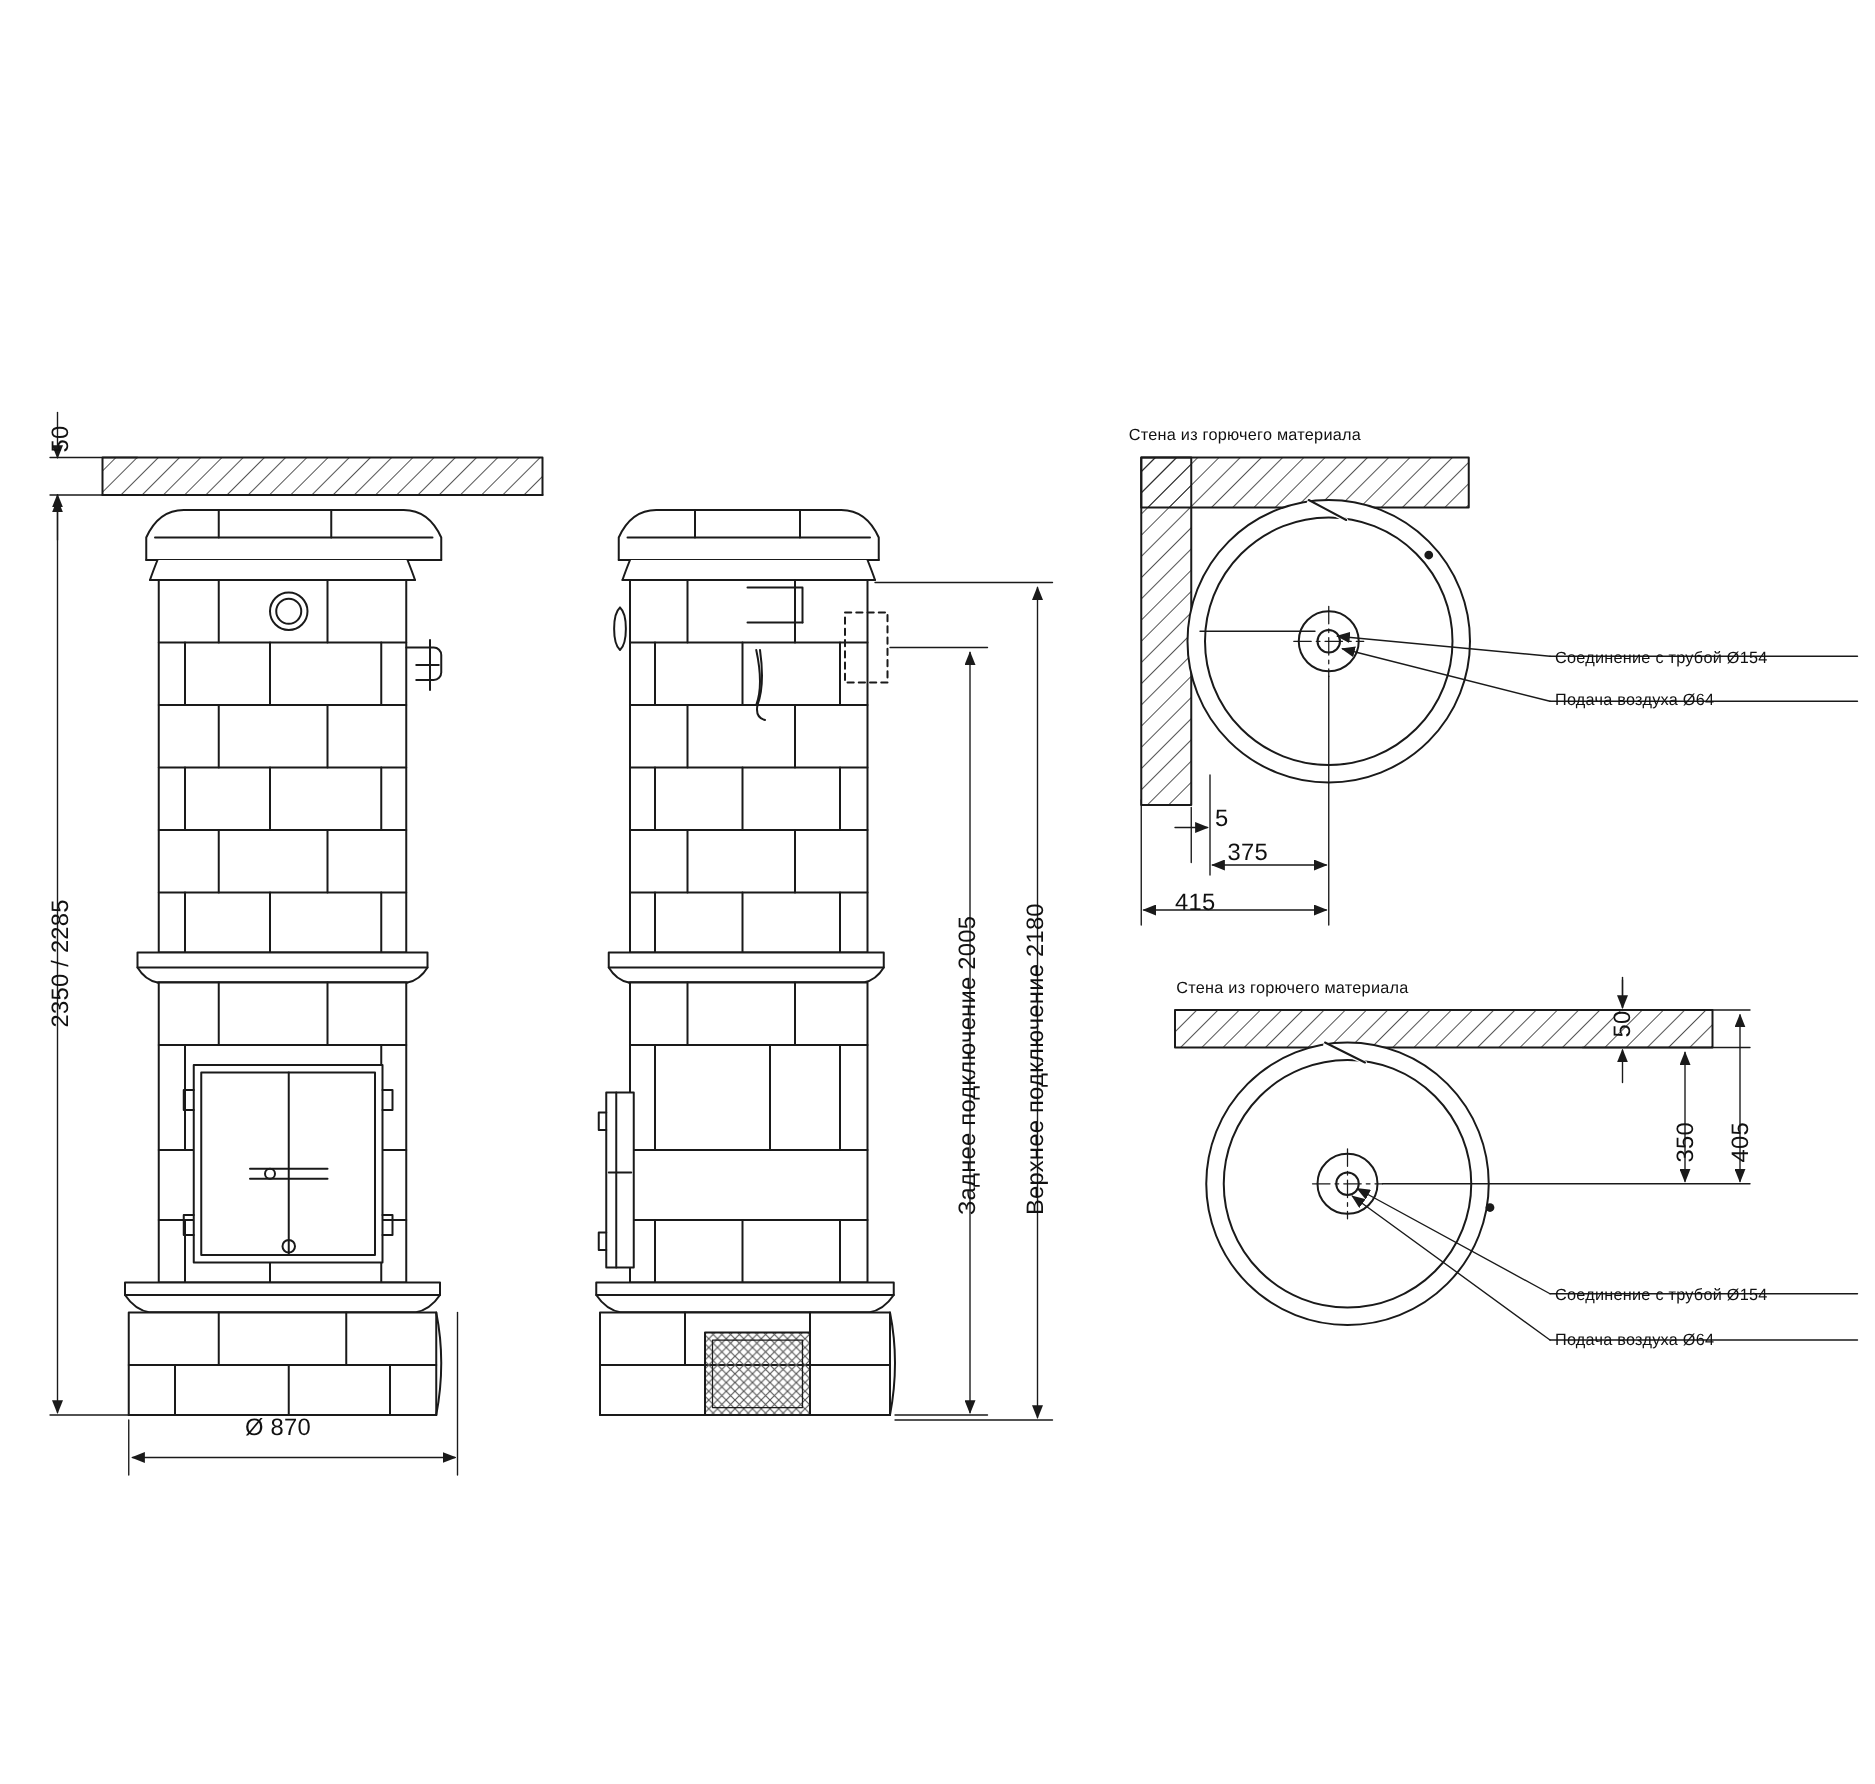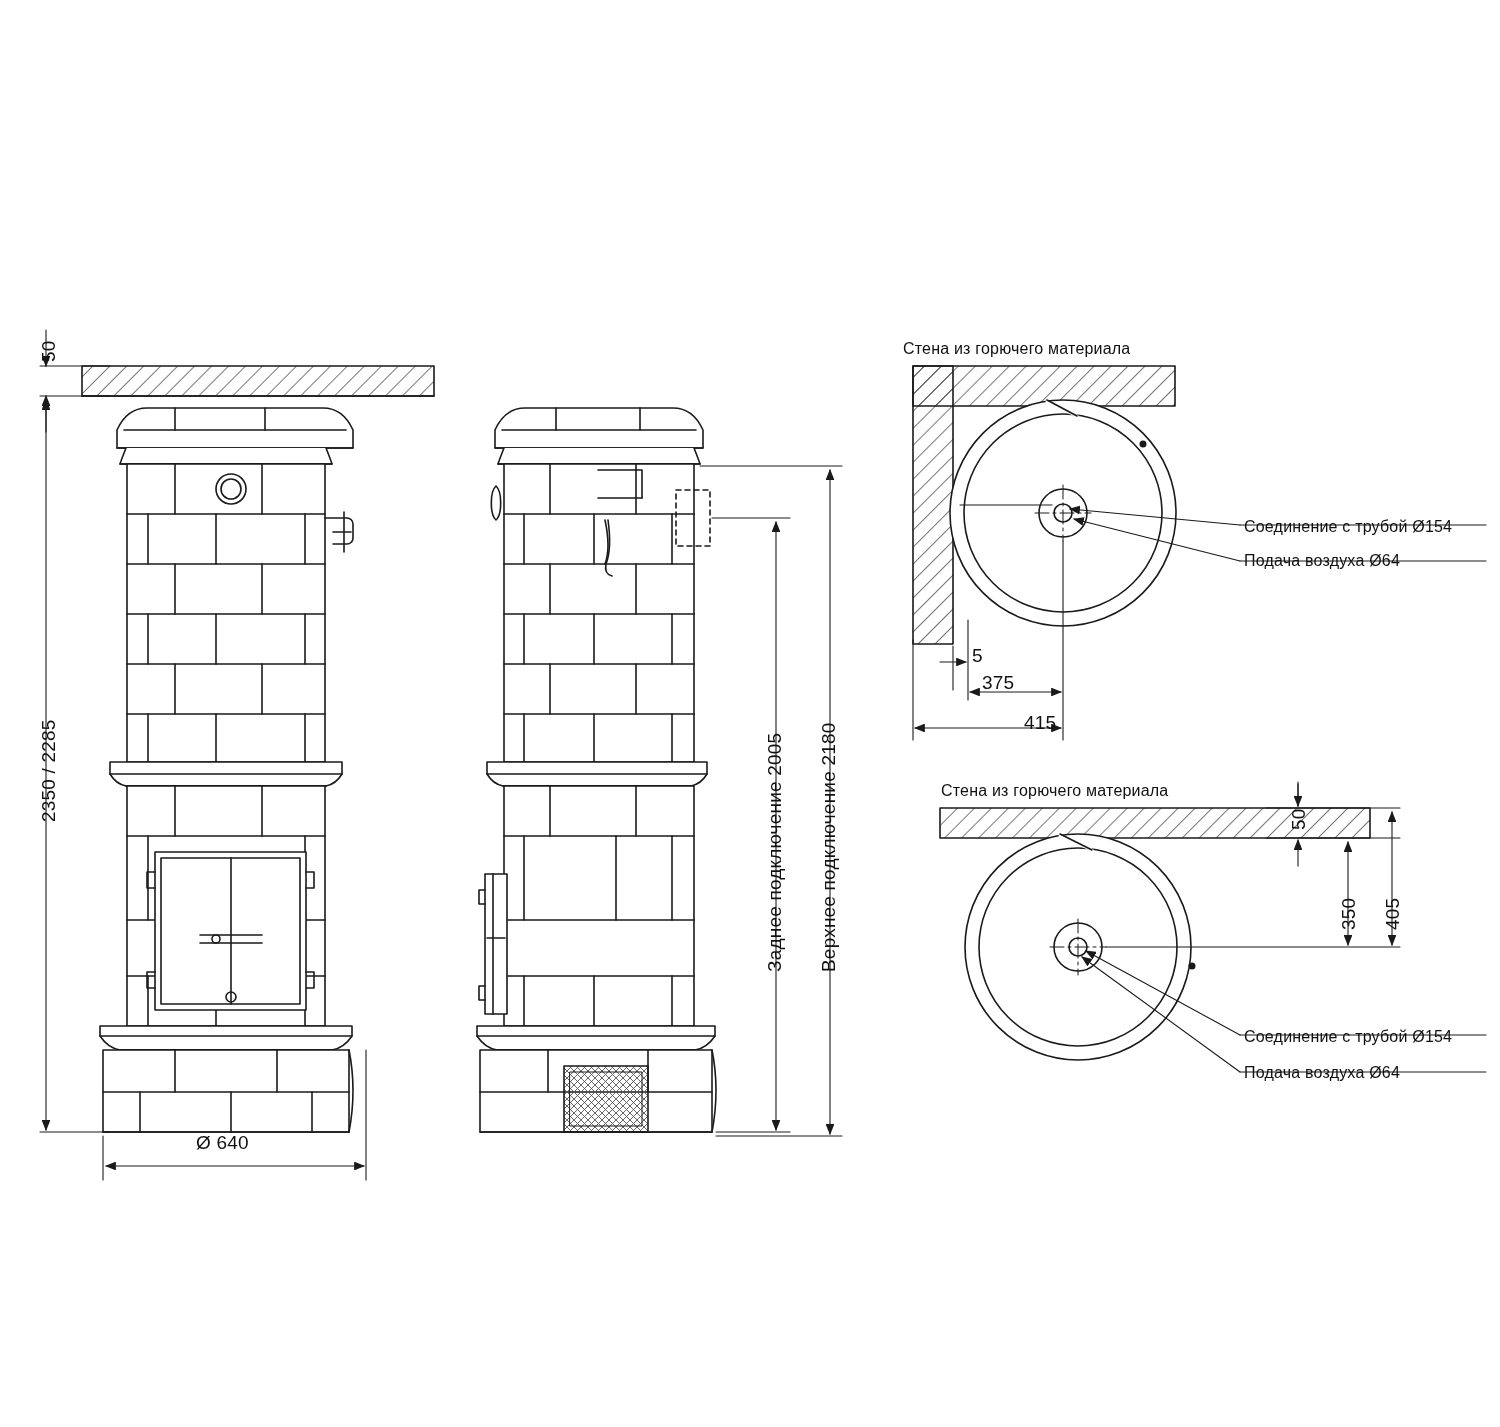--- a/index.html
+++ b/index.html
@@ -21,21 +21,21 @@
   svg.drawing {
     position: absolute;
     left: 0;
     top: 0;
     width: 1500px;
     height: 1427px;
   }
   .lbl {
     position: absolute;
     font-family: "Liberation Sans", sans-serif;
-    font-size: 16px;
+    font-size: 13px;
     color: #111;
     white-space: nowrap;
     letter-spacing: 0.2px;
   }
   .lbl.dim   { font-size: 19px; }
   .rot90 {
     transform: rotate(-90deg);
     transform-origin: left top;
   }
 </style>
@@ -328,33 +328,33 @@
         <line x1="1392" y1="812" x2="1392" y2="945" marker-start="url(#arrHs)" marker-end="url(#arrH)"></line>
       </g>
 
     </g>
   </svg>
 
   <div class="lbl dim rot90" style="left:38px; top:362px;">50</div>
 
   <div class="lbl dim rot90" style="left:38px; top:822px;">2350 / 2285</div>
 
-  <div class="lbl dim" style="left:196px; top:1132px;">Ø 640</div>
+  <div class="lbl dim" style="left:196px; top:1132px;">Ø 870</div>
 
   <div class="lbl dim rot90" style="left:764px; top:972px;">Заднее подключение 2005</div>
 
   <div class="lbl dim rot90" style="left:818px; top:972px;">Верхнее подключение 2180</div>
 
   <div class="lbl" style="left:903px; top:340px;">Стена из горючего материала</div>
 
   <div class="lbl dim" style="left:972px; top:645px;">5</div>
 
   <div class="lbl dim" style="left:982px; top:672px;">375</div>
 
-  <div class="lbl dim" style="left:1024px; top:712px;">415</div>
+  <div class="lbl dim" style="left:940px; top:712px;">415</div>
 
   <div class="lbl" style="left:1244px; top:518px;">Соединение с трубой Ø154</div>
 
   <div class="lbl" style="left:1244px; top:552px;">Подача воздуха Ø64</div>
 
   <div class="lbl" style="left:941px; top:782px;">Стена из горючего материала</div>
 
   <div class="lbl dim rot90" style="left:1288px; top:830px;">50</div>
 
   <div class="lbl dim rot90" style="left:1338px; top:930px;">350</div>

